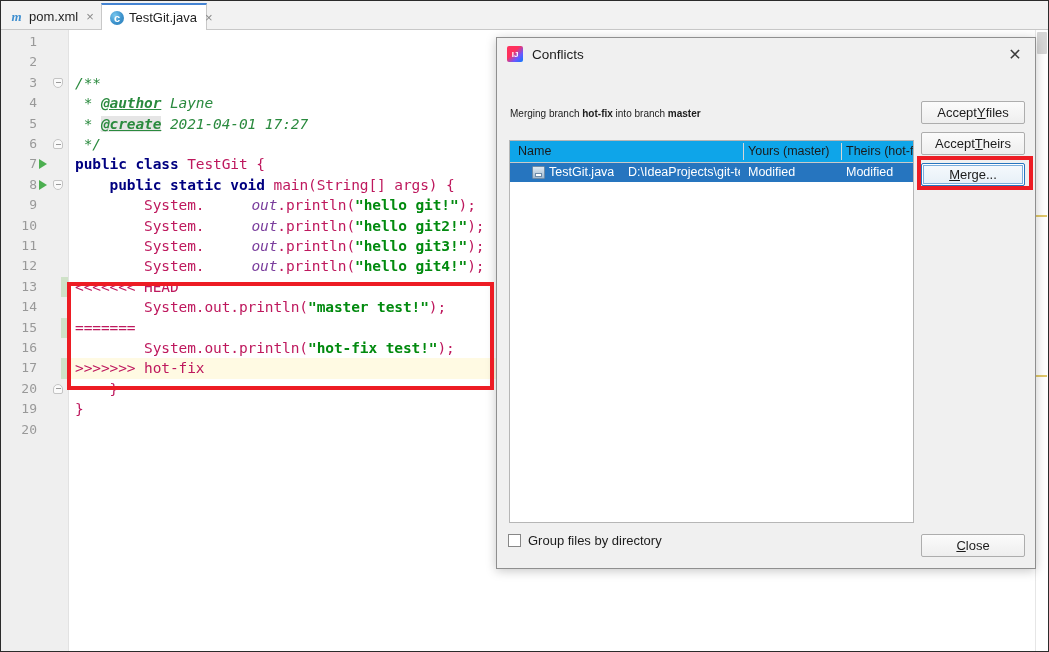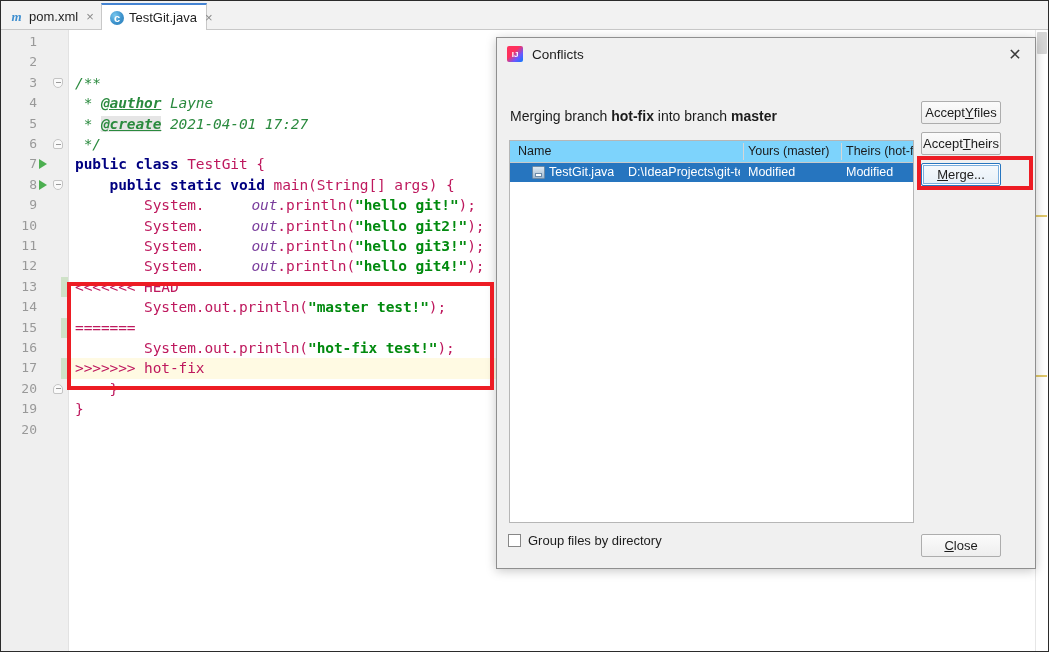--- a/index.html
+++ b/index.html
@@ -274,40 +274,40 @@
     display: flex;
     align-items: center;
     justify-content: center;
     font-size: 16px;
     color: #3c3c3c;
     cursor: default;
   }
   #dlg-subtitle {
     position: absolute;
     left: 13px; top: 70px;
-    font-size: 14px;
+    font-size: 10px;
     color: #1c1c1c;
     white-space: nowrap;
   }
   #dlg-subtitle b { font-weight: bold; }
 
   #conflict-table {
     position: absolute;
     left: 12px; top: 102px;
     width: 405px;
     height: 383px;
     background: #ffffff;
     border: 1px solid #b6b6b6;
     box-sizing: border-box;
     overflow: hidden;
   }
   #table-head {
     position: relative;
     height: 21px;
-    background: #7dd3fc;
+    background: #0ea5e9;
     border-bottom: 1px solid #c9c9c9;
     font-size: 12.5px;
   }
   .th {
     position: absolute;
     top: 0;
     height: 21px;
     line-height: 21px;
     color: #1c1c1c;
     white-space: nowrap;
@@ -350,21 +350,21 @@
     position: absolute;
     left: 2px; top: 6px;
     width: 7px; height: 4px;
     background: #ffffff;
     border: 1px solid #6d8ba8;
     box-sizing: border-box;
   }
 
   .dlg-btn {
     position: absolute;
-    width: 80px;
+    width: 104px;
     height: 23px;
     background: linear-gradient(#fbfbfb, #eeeeee);
     border: 1px solid #adadad;
     border-radius: 2px;
     box-sizing: border-box;
     font-family: "Liberation Sans", sans-serif;
     font-size: 13px;
     color: #1c1c1c;
     display: flex;
     align-items: center;

